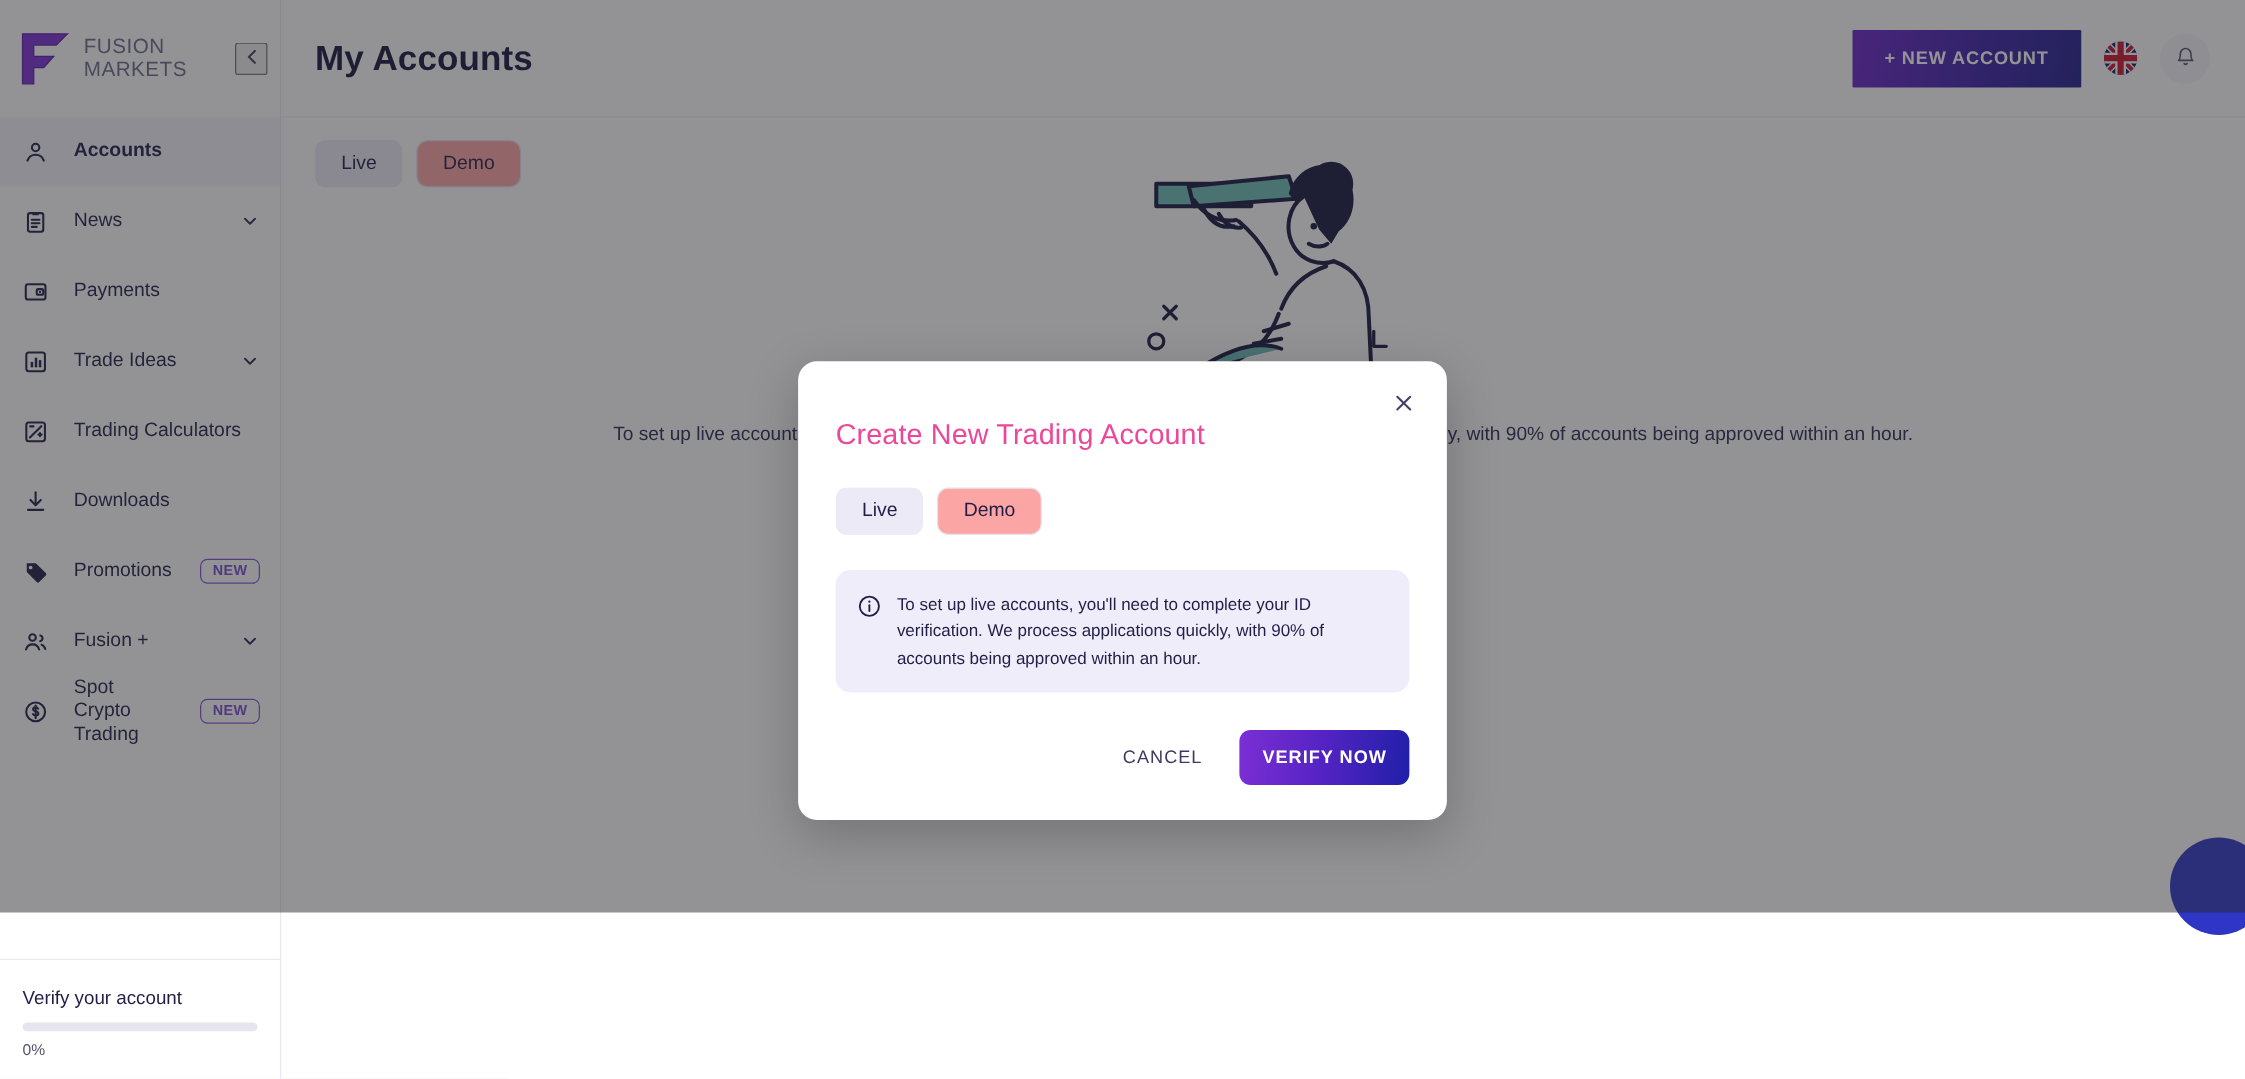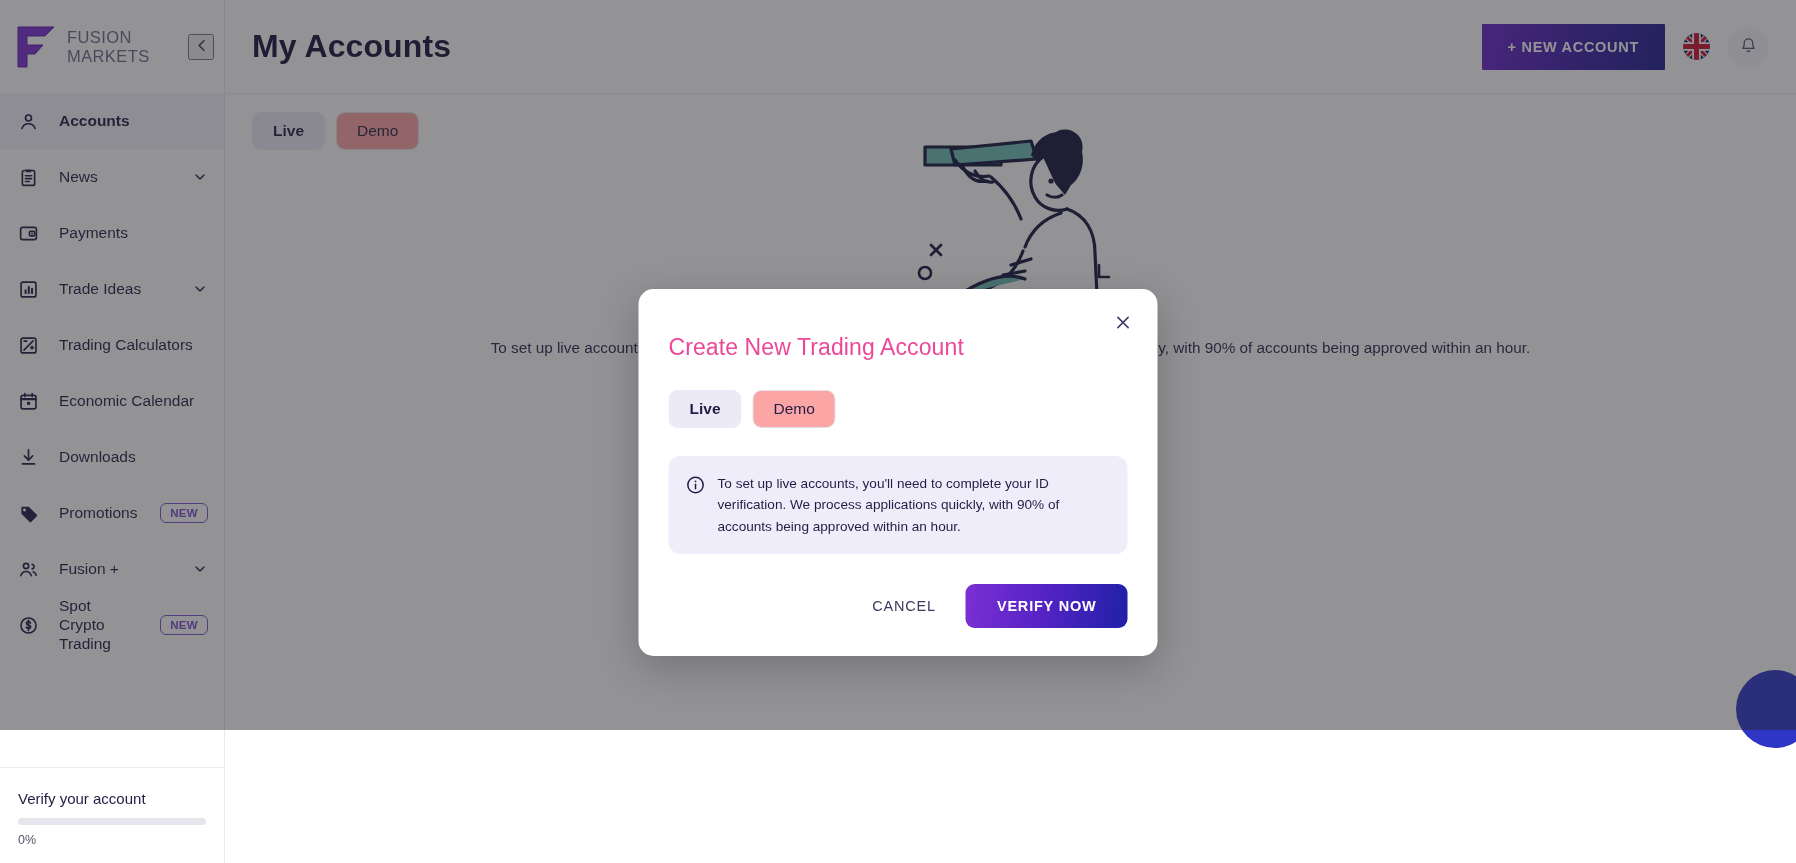--- a/index.html
+++ b/index.html
@@ -67,21 +67,21 @@
   .progress-fill { height: 100%; background: #7a4bd0; border-radius: 4px; }
   .progress-pct { font-size: 12.5px; color: #55526d; margin-top: 8px; }
 
   
   .main { position: absolute; left: 225px; top: 0; right: 0; bottom: 0; background: #fff; }
   .topbar {
     height: 93px; display: flex; align-items: center;
     padding: 0 28px 0 27px; gap: 16px;
   }
   .page-title {
-    font-size: 32px; font-weight: 700; color: #15123a; letter-spacing: .1px;
+    font-size: 28px; font-weight: 700; color: #15123a; letter-spacing: .1px;
   }
   .topbar-right { margin-left: auto; display: flex; align-items: center; gap: 18px; }
   .btn-new-account {
     background: linear-gradient(100deg,#6a23c8 0%,#3b1fa6 55%,#1f1d8c 100%);
     color: #fff; border: none; border-radius: 1px;
     height: 46px; padding: 0 26px; font-size: 14.5px; font-weight: 600;
     letter-spacing: .7px; cursor: pointer; white-space: nowrap;
   }
   .flag-btn {
     width: 27px; height: 27px; border-radius: 50%; overflow: hidden;
@@ -95,21 +95,21 @@
 
   .tabbar {
     border-top: 1px solid #ececf2;
     padding: 18px 27px 0 27px; display: flex; gap: 11px;
   }
   .pill {
     border-radius: 9px; font-size: 15.5px; padding: 9px 20px;
     cursor: pointer; border: 1px solid transparent; background: transparent;
     color: #211d45; font-family: inherit;
   }
-  .pill.selected { background: #eceaf7; font-weight: 700; }
+  .pill.selected { background: #eceaf7; font-weight: 400; }
   .pill.unselected { background: #fca5a5; border-color: #e4e3ec; }
 
   .empty-state {
     position: absolute; left: 0; right: 0; top: 115px;
     display: flex; flex-direction: column; align-items: center;
   }
   .illus { width: 215px; height: 212px; }
   .empty-text {
     margin-top: 10px; font-size: 15.3px; color: #2c2850;
     text-align: center; max-width: 1180px; line-height: 1.5;
@@ -152,21 +152,21 @@
     justify-content: flex-end; gap: 14px;
   }
   .btn-cancel {
     background: none; border: none; color: #3d3960;
     font-size: 14.5px; letter-spacing: .8px; cursor: pointer;
     padding: 12px 16px; font-family: inherit;
   }
   .btn-verify {
     background: linear-gradient(95deg,#7b2fd4 0%,#5523c4 48%,#2020a8 100%);
     color: #fff; border: none; border-radius: 9px;
-    padding: 14px 31px; font-size: 14.5px; font-weight: 700;
+    padding: 14px 18px; font-size: 14.5px; font-weight: 700;
     letter-spacing: .8px; cursor: pointer; font-family: inherit; text-align: center;
   }
 </style>
 </head>
 <body>
 
 <div id="app">
 
   <aside class="sidebar">
 
@@ -252,32 +252,20 @@
               <rect x="3.5" y="3.5" width="17" height="17" rx="2.3"></rect>
               <line x1="6.8" y1="17.2" x2="17.2" y2="6.8"></line>
               <line x1="7" y1="7" x2="10" y2="7"></line>
               <line x1="14.5" y1="14.5" x2="17.5" y2="14.5"></line>
               <line x1="16" y1="13" x2="16" y2="16"></line>
             </svg>
         </span>
         <span class="nav-label">Trading Calculators</span>
       </div>
 
-      <div class="nav-item">
-        <span class="ico">
-          <svg viewBox="0 0 24 24" width="21" height="21" fill="none" stroke="currentColor" stroke-width="1.9" stroke-linecap="round" stroke-linejoin="round">
-              <rect x="3.5" y="5" width="17" height="15.5" rx="2.2"></rect>
-              <path d="M3.5 9.2h17" stroke-width="2.6"></path>
-              <line x1="7.8" y1="3" x2="7.8" y2="6.2"></line>
-              <line x1="16.2" y1="3" x2="16.2" y2="6.2"></line>
-              <rect x="10.3" y="12.4" width="3.6" height="3.4" fill="currentColor" stroke="none"></rect>
-            </svg>
-        </span>
-        <span class="nav-label">Economic Calendar</span>
-      </div>
 
       <div class="nav-item">
         <span class="ico">
           <svg viewBox="0 0 24 24" width="21" height="21" fill="none" stroke="currentColor" stroke-width="1.9" stroke-linecap="round" stroke-linejoin="round">
               <line x1="12" y1="3.2" x2="12" y2="14.5"></line>
               <polyline points="7.3 10.2 12 15 16.7 10.2"></polyline>
               <line x1="5" y1="19.3" x2="19" y2="19.3"></line>
             </svg>
         </span>
         <span class="nav-label">Downloads</span>

